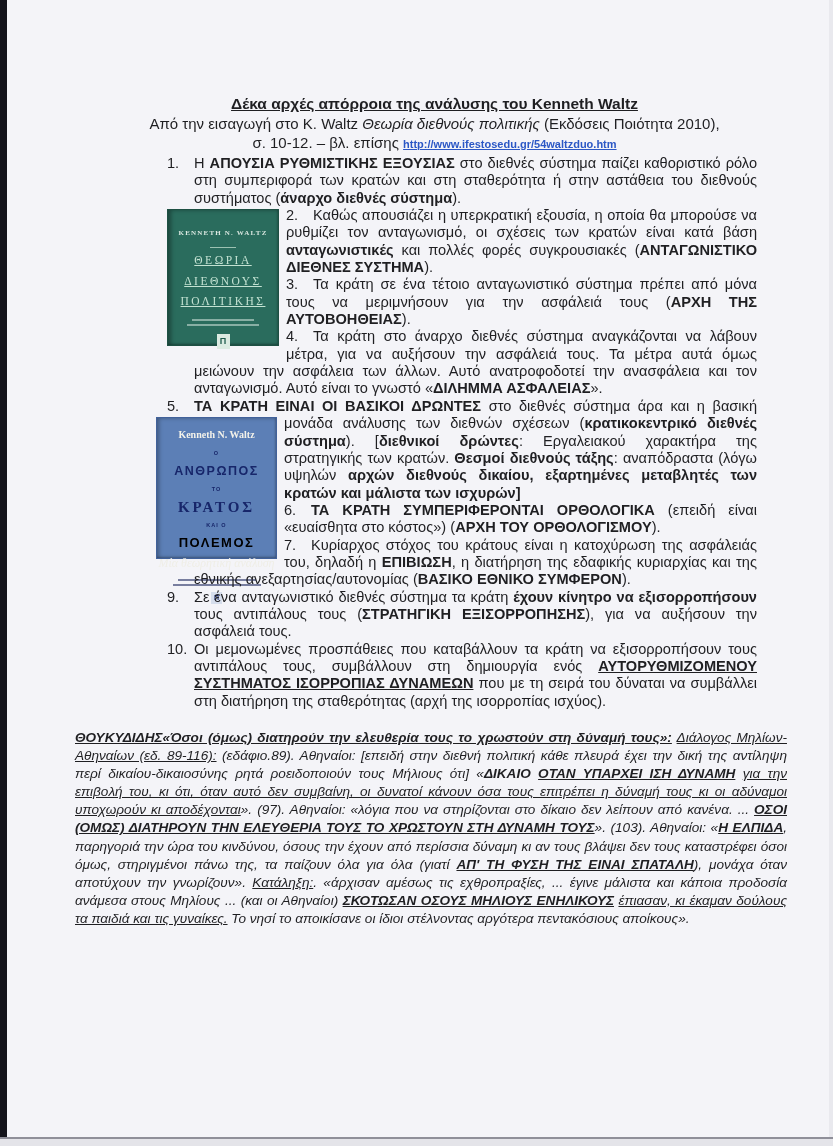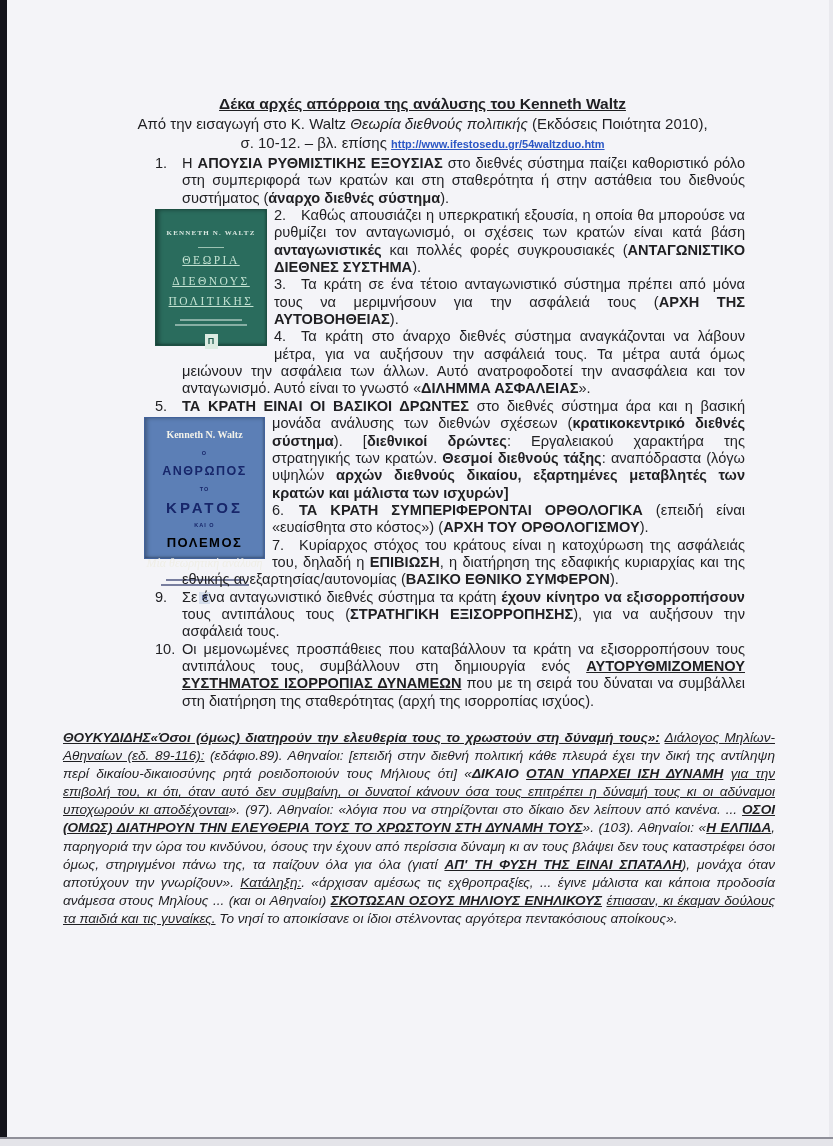--- a/index.html
+++ b/index.html
@@ -6,21 +6,21 @@
   body{
     width:833px;height:1146px;position:relative;overflow:hidden;
     background:#f4f4f8;color:#1f1f22;
     font-family:"Liberation Sans", sans-serif;
   }
   
   .edge-left{position:absolute;left:0;top:0;width:7px;height:1146px;background:#14141b;}
   .edge-bottom{position:absolute;left:0;bottom:0;width:833px;height:7px;background:#e4e4e9;border-top:2px solid #8f8f99;}
   .edge-right{position:absolute;right:0;top:0;width:4px;height:1146px;background:#e9e9ee;}
 
-  .content{position:absolute;left:0;top:0;width:667px;}
+  .content{position:absolute;left:12px;top:0;width:667px;}
 
   
   .header{margin:94px 0 0 100px;width:645px;text-align:center;font-size:15px;line-height:19px;}
   .title{font-weight:bold;text-decoration:underline;font-size:15.5px;margin-bottom:1px;}
   .sub i{font-style:italic;}
   .link{color:#2b57c5;text-decoration:underline;font-size:11px;cursor:pointer;font-weight:bold;}
 
   
   ol.plist{list-style:none;margin:1px 0 0 155px;padding:0;width:590px;
     font-size:14.6px;line-height:17.35px;text-align:justify;}
@@ -43,21 +43,21 @@
   .b1-m2{width:72px;}
   .b1-logo{display:block;width:13px;height:15px;margin:8px auto 0;background:#dcebe2;
     color:#1d5a4b;font-size:9px;line-height:15px;font-weight:bold;}
 
   .book2{width:121px;height:142px;margin:2px 7px 3px -38px;background:#5c7fb6;
     border:1px solid #41619a;box-shadow:inset 2px 0 4px rgba(0,0,0,.3), inset -1px -1px 2px rgba(0,0,0,.2);}
   .b2-author{display:block;margin-top:8px;font-family:"Liberation Serif",serif;font-weight:bold;
     font-size:10px;color:#f3f2ea;}
   .b2-small{display:block;font-size:5.5px;font-weight:bold;color:#17266a;margin-top:1px;letter-spacing:1px;}
   .b2-big1{display:block;font-size:12.5px;font-weight:bold;color:#17266a;letter-spacing:1.5px;margin-top:1px;}
-  .b2-big2{display:block;font-size:15px;font-weight:bold;color:#17266a;letter-spacing:3px;}
+  .b2-big2{display:block;font-size:15px;font-weight:bold;color:#17266a;letter-spacing:3px;font-family:Liberation Serif, serif;}
   .b2-big3{display:block;font-size:13px;font-weight:bold;color:#000000;letter-spacing:1.5px;}
   .b2-sub{display:block;font-family:"Liberation Serif",serif;font-style:italic;font-size:12px;
     color:#efeee6;margin-top:3px;}
   .b2-m1{width:78px;margin-top:7px;background:rgba(18,30,85,.55);}
   .b2-m2{width:88px;background:rgba(18,30,85,.55);}
   .b2-logo{display:block;width:11px;height:12px;margin:6px auto 0;background:#d6deec;
     color:#17266a;font-size:7px;line-height:12px;font-weight:bold;}
 
   
   .thuc{clear:both;margin:19px 0 0 63px;width:712px;font-size:13.6px;line-height:18.1px;text-align:justify;font-style:italic;}

